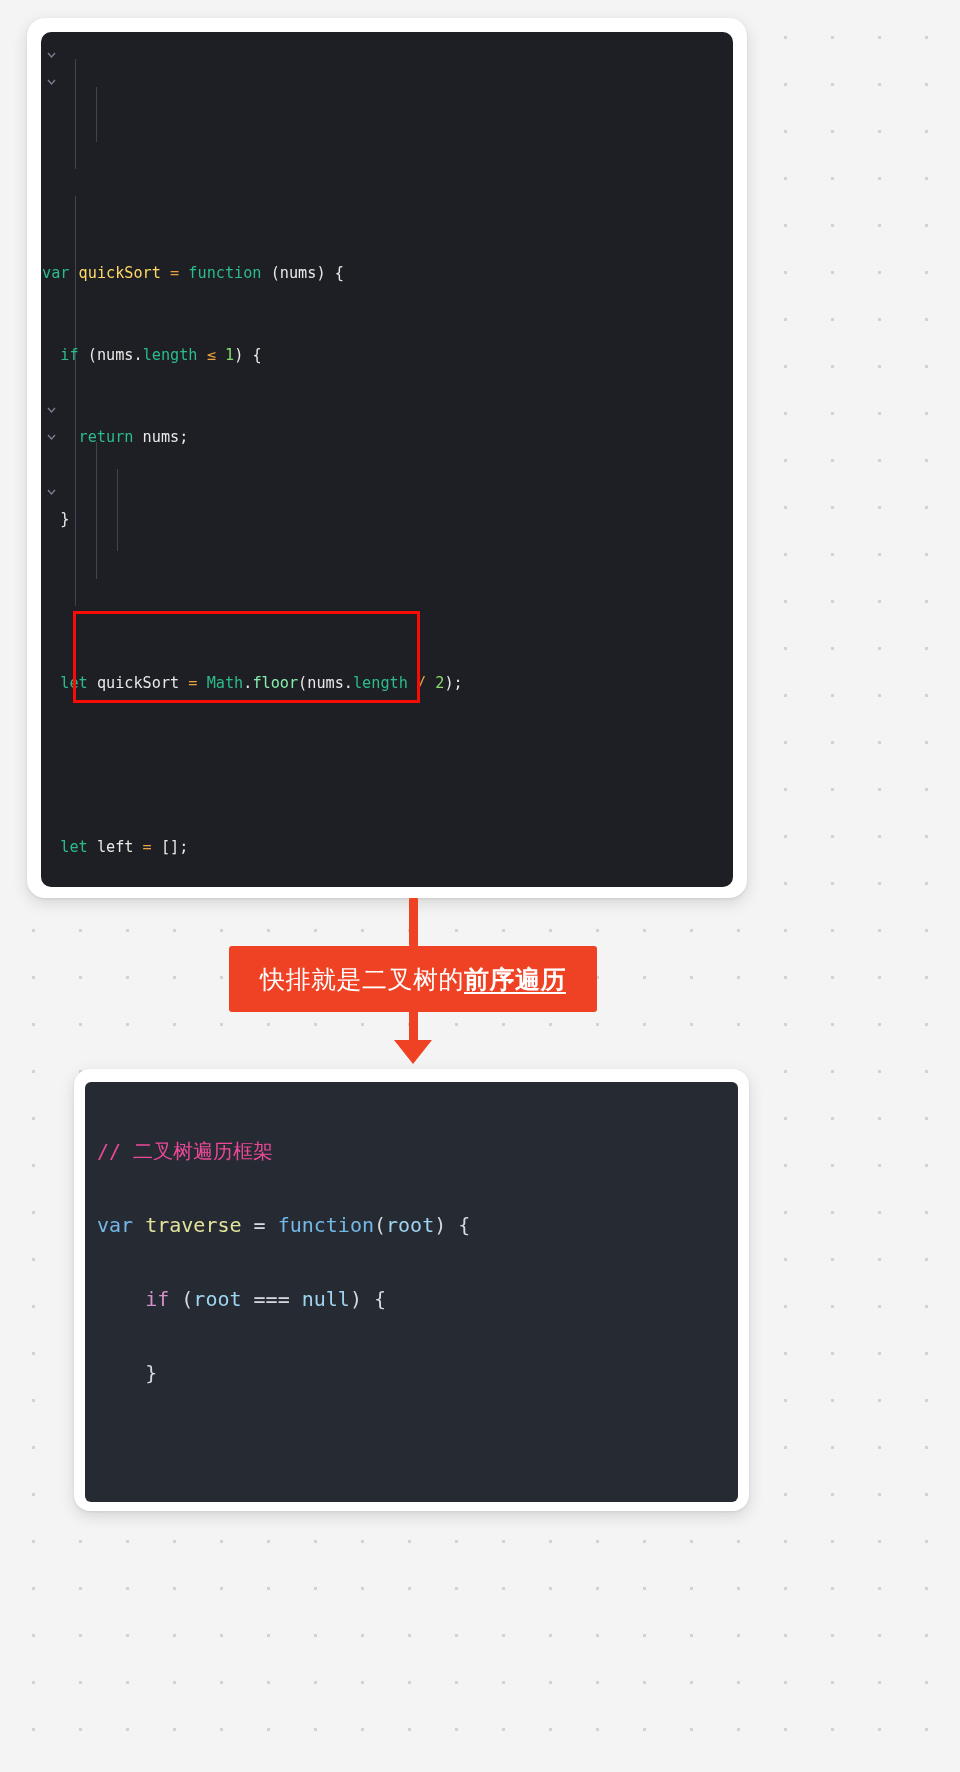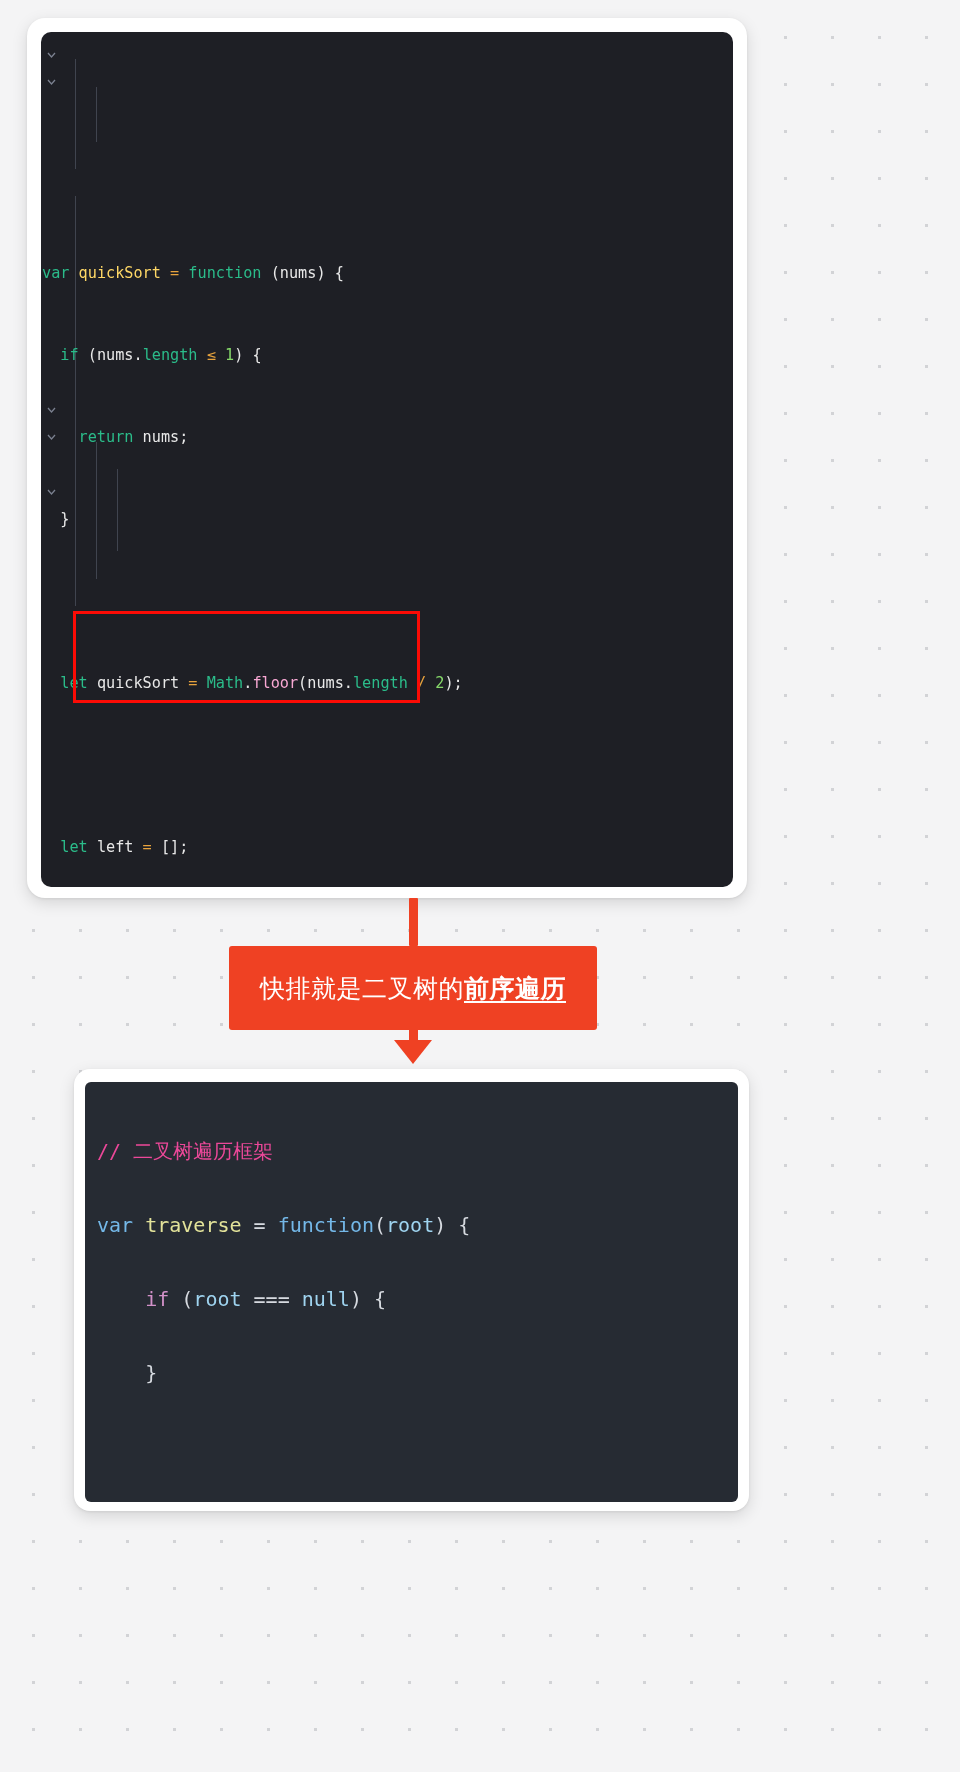--- a/index.html
+++ b/index.html
@@ -83,21 +83,21 @@
     background: #40444f;
   }
 
   
   .a-kw   { color: #2bbc8a; }   
   .a-fn2  { color: #ffd866; }
   .a-prop { color: #2bbc8a; }   
   .a-op   { color: #e8a33d; }   
   .a-num  { color: #86d96a; }
   .a-txt  { color: #e8e8e8; }
-  .a-call { color: #f9a8d4; margin-top: 41px; }
+  .a-call { color: #86efac; margin-top: 41px; }
 
   #redbox {
     position: absolute;
     left: 73px;
     top: 611px;
     width: 347px;
     height: 92px;
     border: 3px solid #fb0b05;
     box-sizing: border-box;
     pointer-events: none;
@@ -111,21 +111,21 @@
     width: 9px;
     height: 48px;
     background: #ef4123;
     border-radius: 1px;
   }
   #banner {
     position: absolute;
     left: 229px;
     top: 946px;
     width: 368px;
-    height: 84px;
+    height: 66px;
     background: #ef4123;
     border-radius: 3px;
     display: flex;
     align-items: center;
     justify-content: center;
     color: #ffffff;
     font-size: 25px;
     font-family: "DejaVu Sans", sans-serif;
     letter-spacing: 0.5px;
   }

